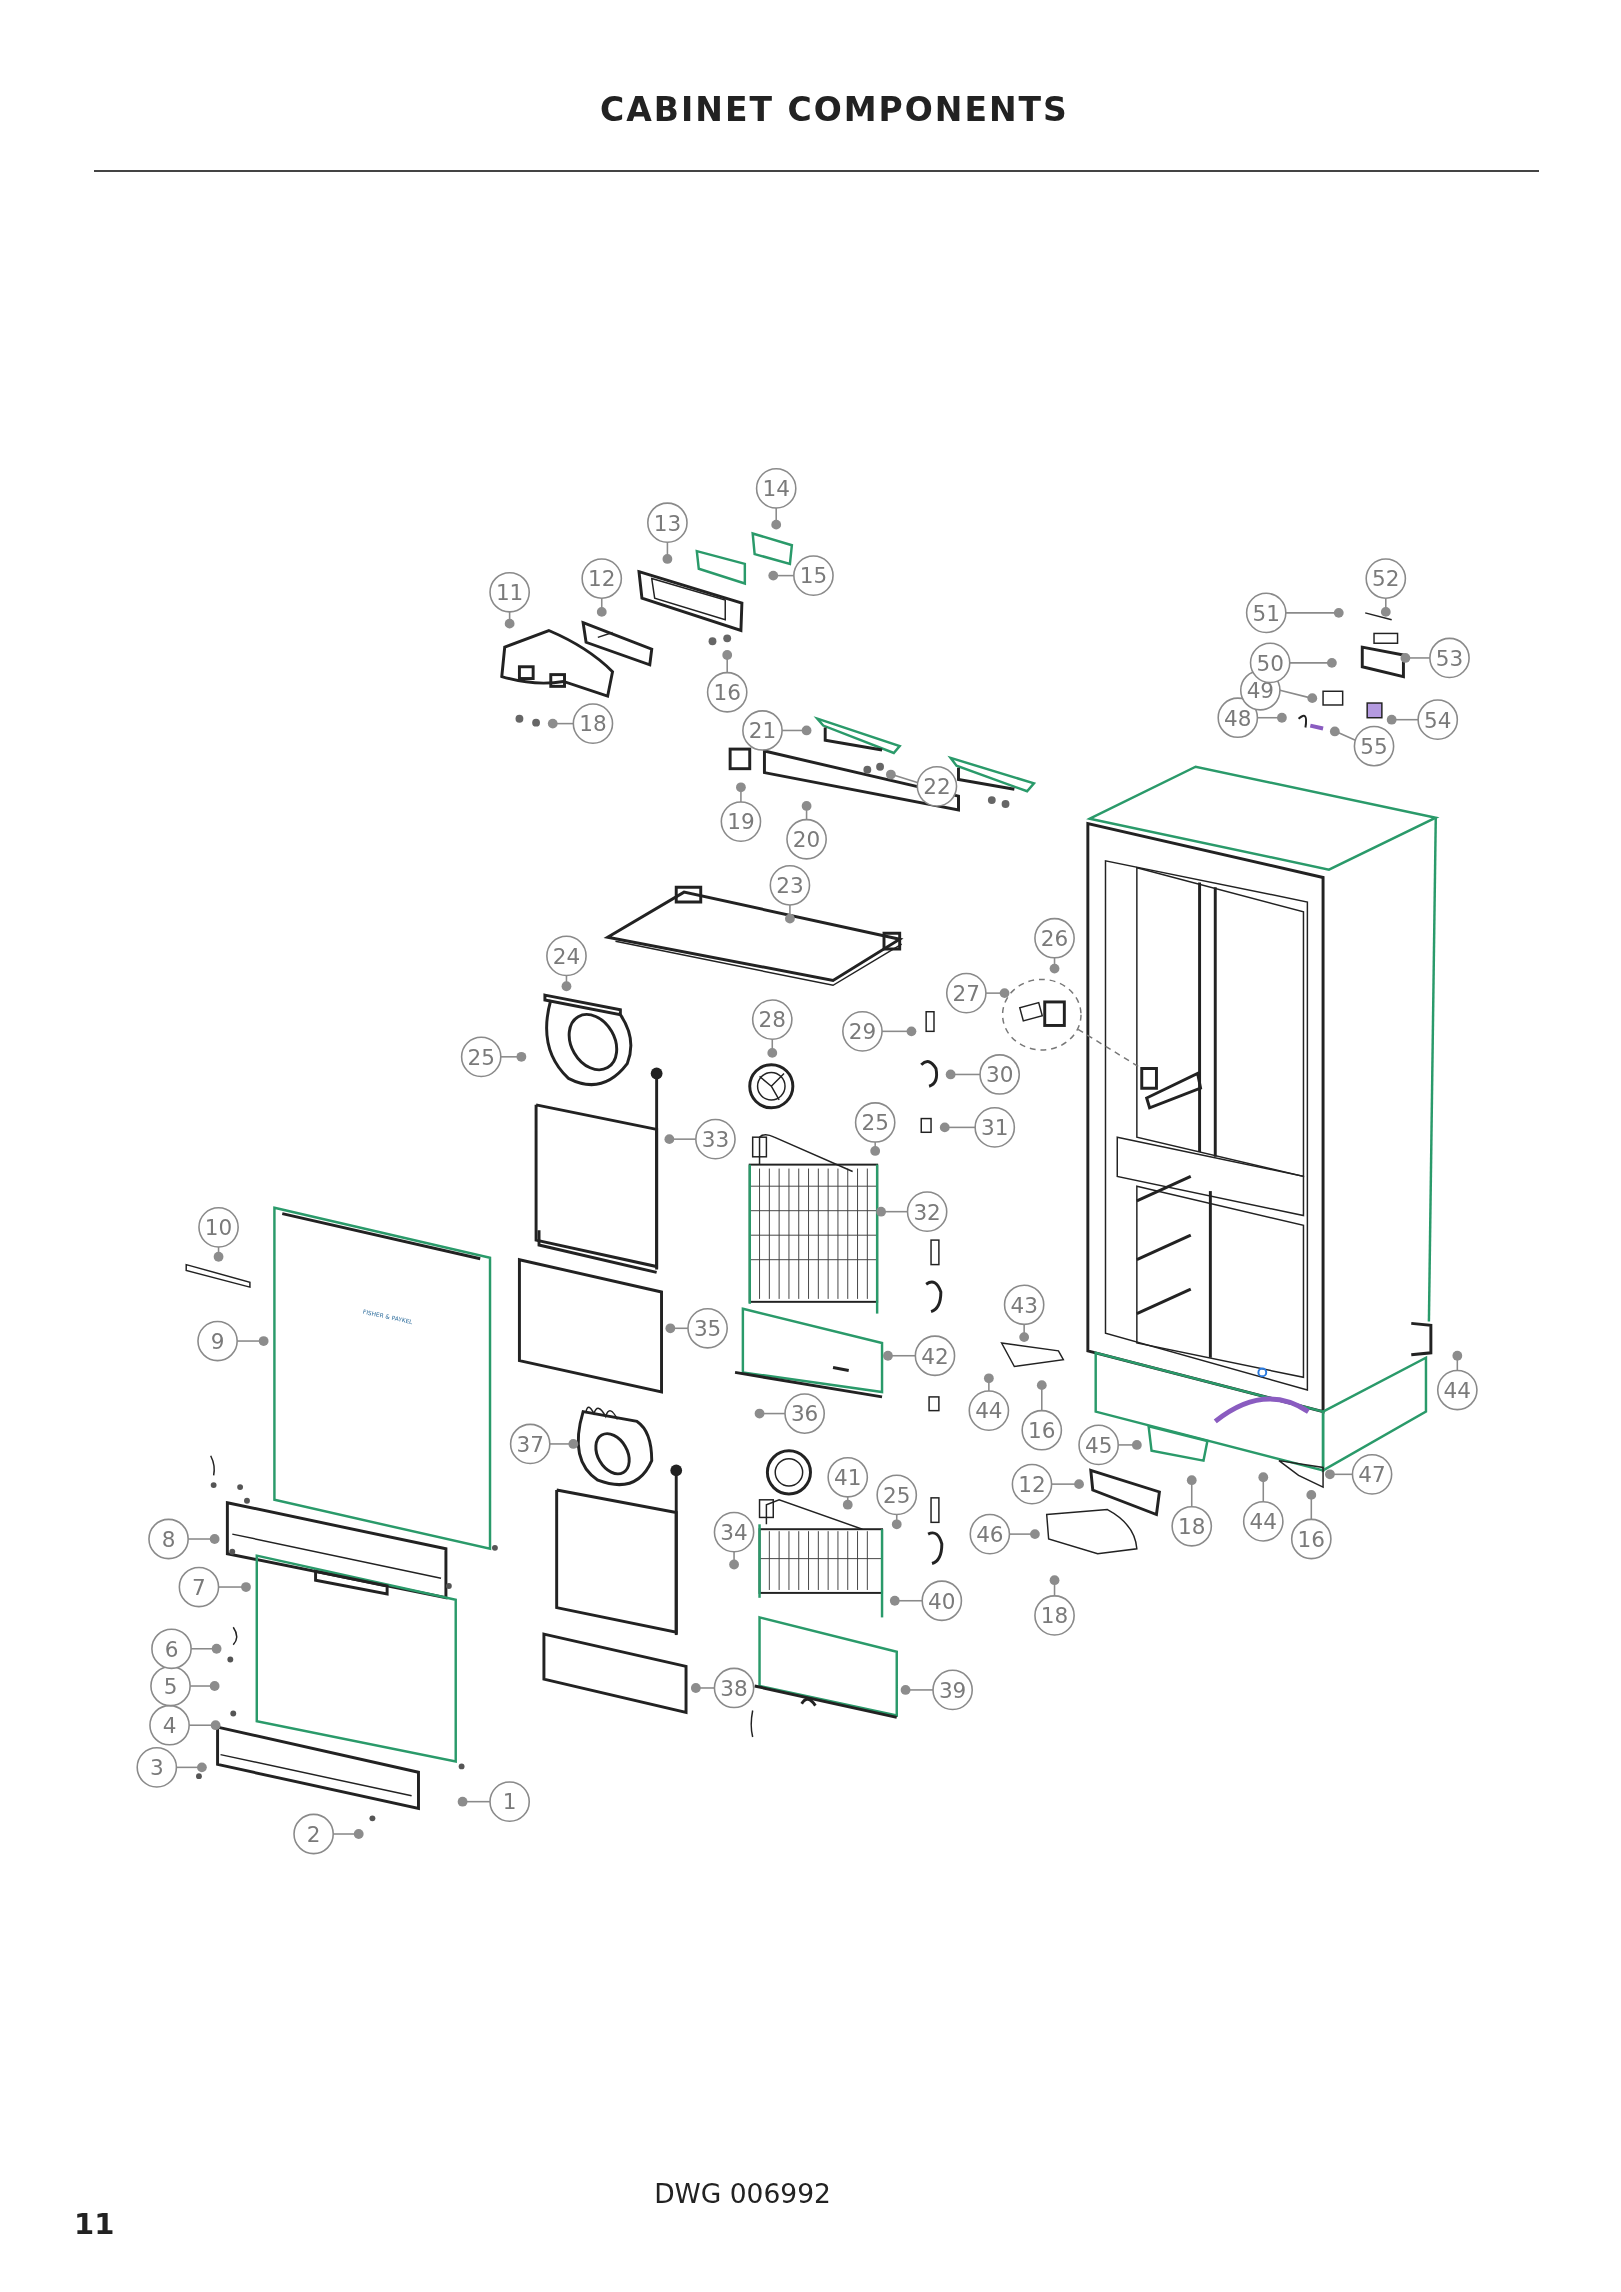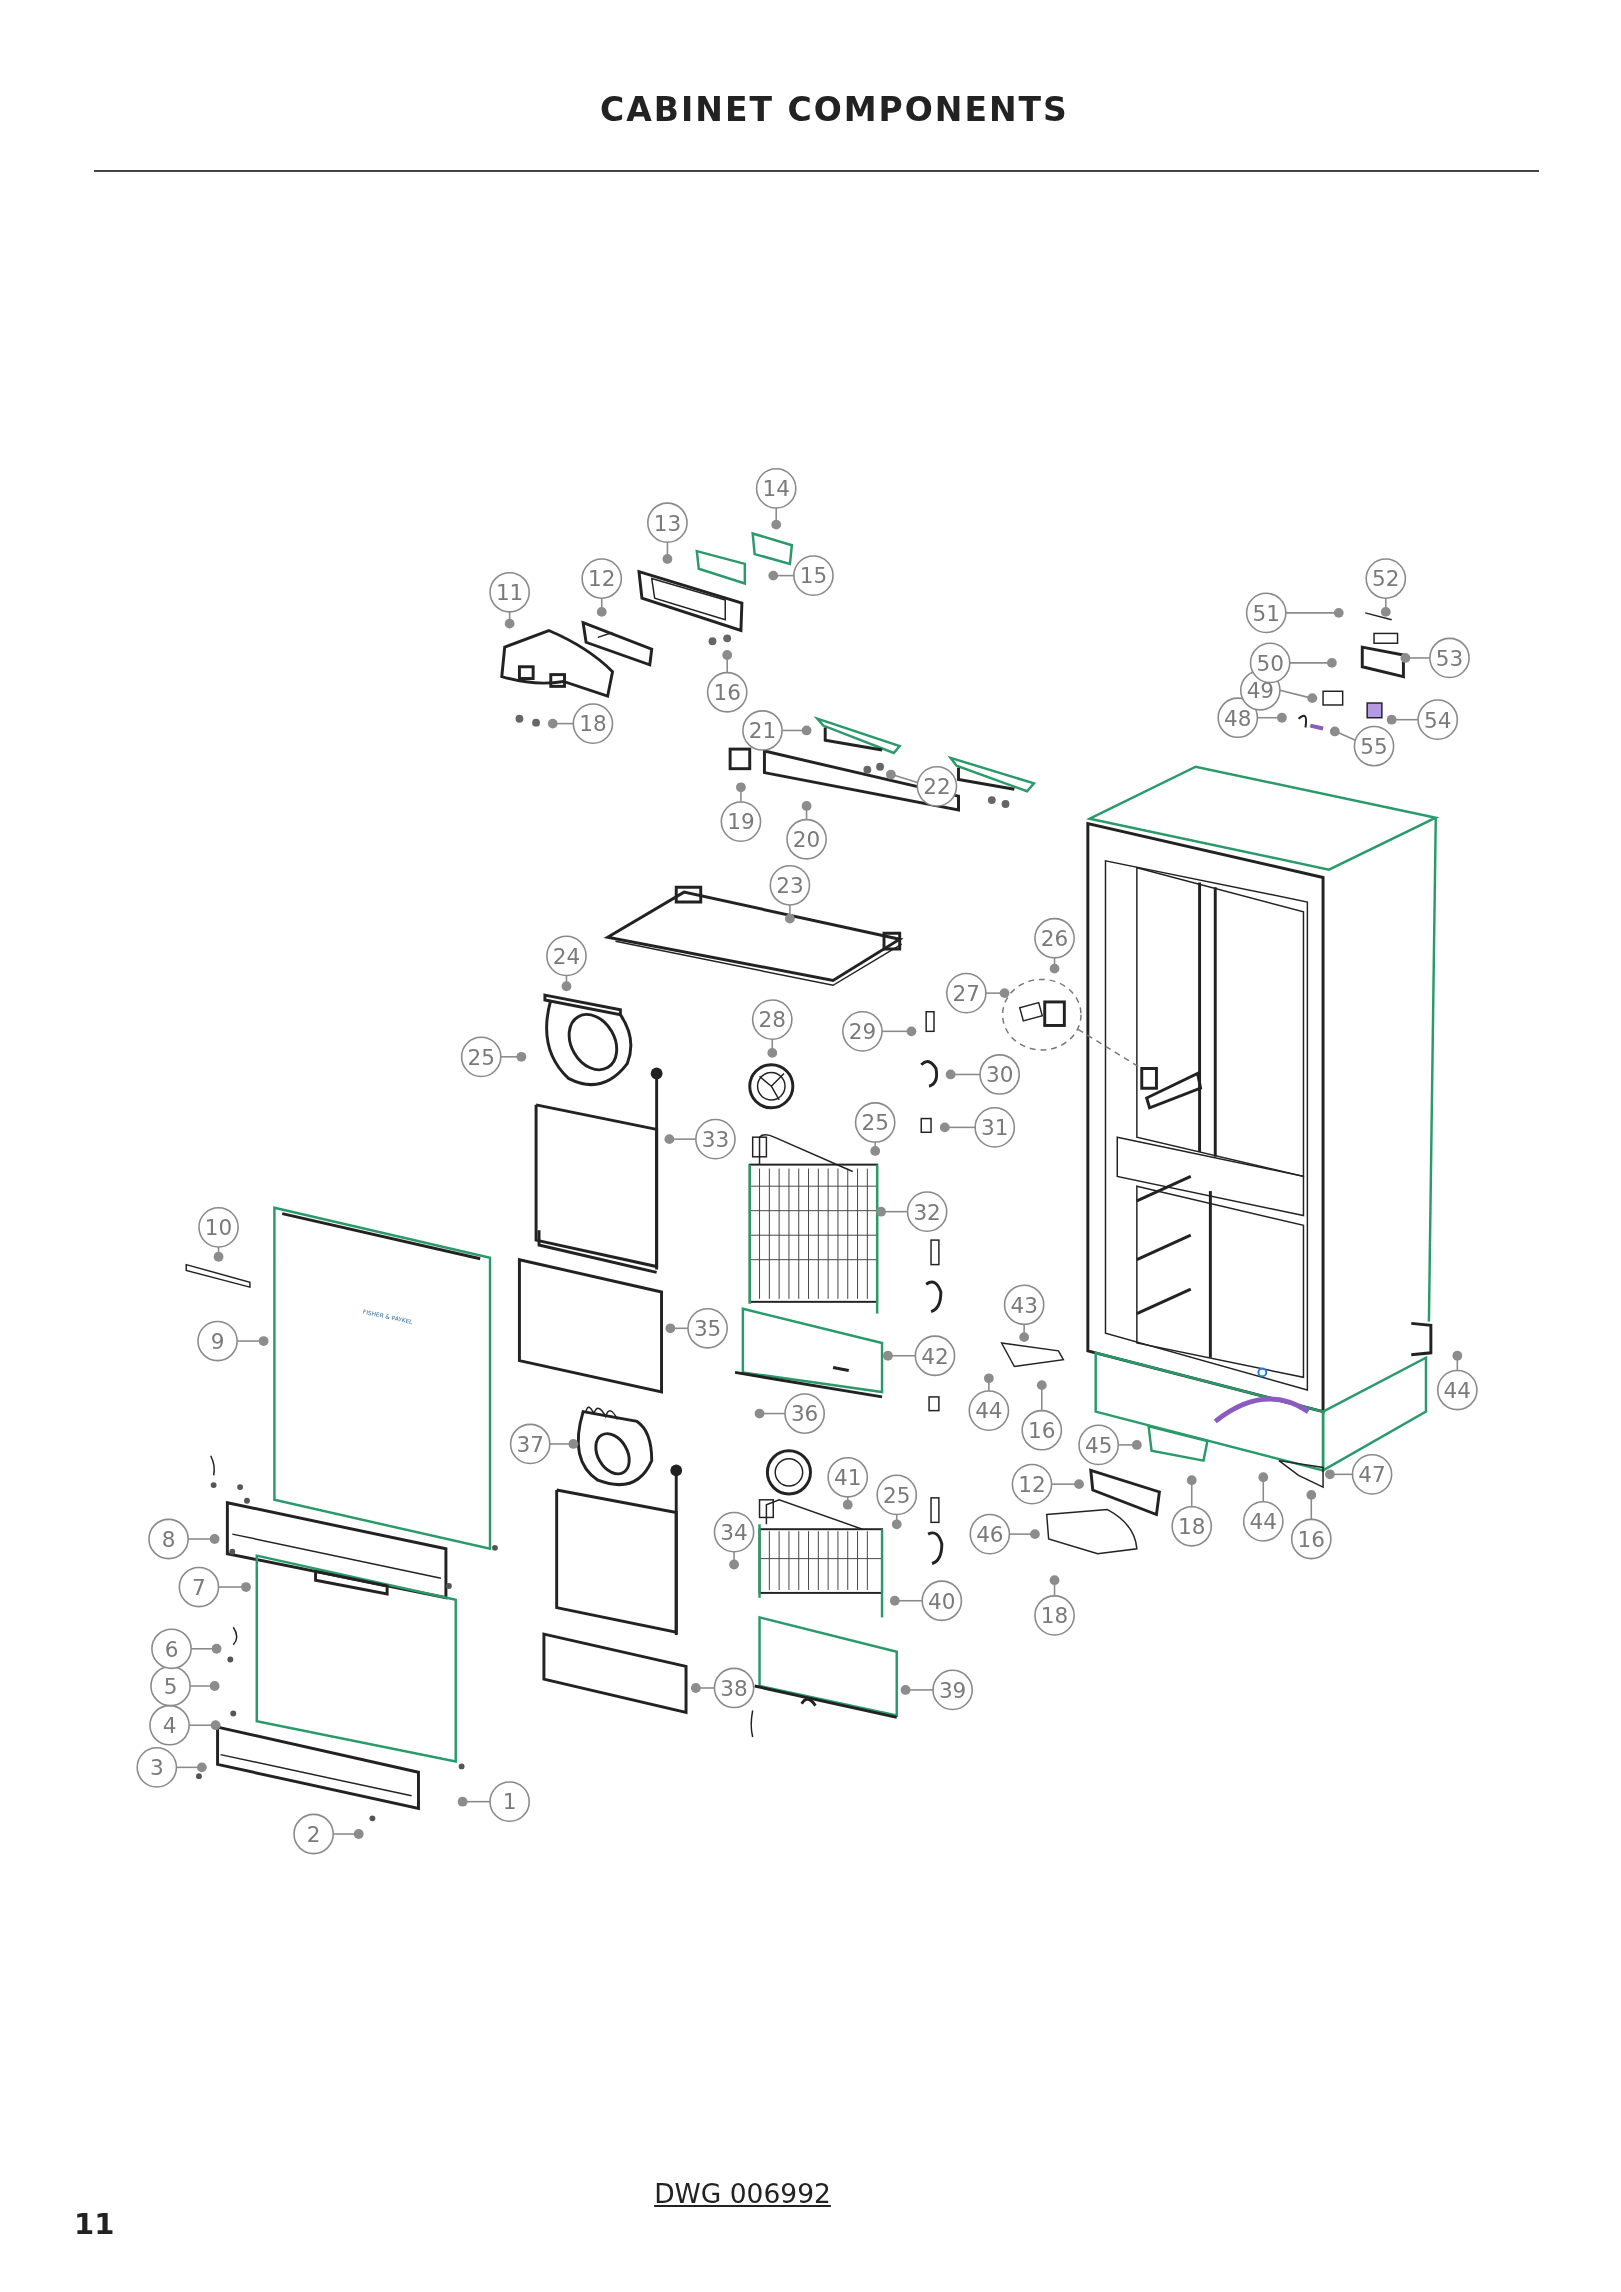--- a/index.html
+++ b/index.html
@@ -1,19 +1,19 @@
 <!DOCTYPE html>
 <html><head>
 <meta charset="utf-8">
 <style>
   html, body { margin:0; padding:0; background:#ffffff; }
   body { width:1621px; height:2293px; position:relative; overflow:hidden; font-family:"Liberation Sans", sans-serif; }
   .page-title { position:absolute; left:0; width:1621px; top:90px; text-align:center; font-family:"DejaVu Sans", sans-serif; font-weight:bold; font-size:33px; letter-spacing:2px; color:#222;padding-left:24px; }
   .title-rule { position:absolute; left:94px; width:1445px; top:170px; height:2px; background:#444; }
-  .dwg { position:absolute; top:2178px; left:0; width:1485px; text-align:center; font-size:26.5px; color:#222; font-family:"DejaVu Sans", sans-serif;text-decoration:underline; }
+  .dwg { position:absolute; top:2178px; left:0; width:1485px; text-align:center; font-size:26.5px; color:#222; font-family:"DejaVu Sans", sans-serif; }
   .page-num { position:absolute; top:2207px; left:74px; font-size:29px; font-weight:bold; color:#222; font-family:"DejaVu Sans", sans-serif; }
   svg.diagram { position:absolute; left:0; top:0; }
   .callout-text { font-family:"DejaVu Sans", sans-serif; font-size:22px; fill:#7a7a7a; }
   .callout-circle { fill:#ffffff; stroke:#8a8a8a; stroke-width:1.6; }
   .leader { stroke:#8a8a8a; stroke-width:1.6; }
   .dot { fill:#8c8c8c; }
   .part { fill:none; stroke:#222; stroke-width:3; }
   .part-thin { fill:none; stroke:#222; stroke-width:1.5; }
   .part-green { fill:none; stroke:#2a9a6a; stroke-width:2.5; }
 </style>

